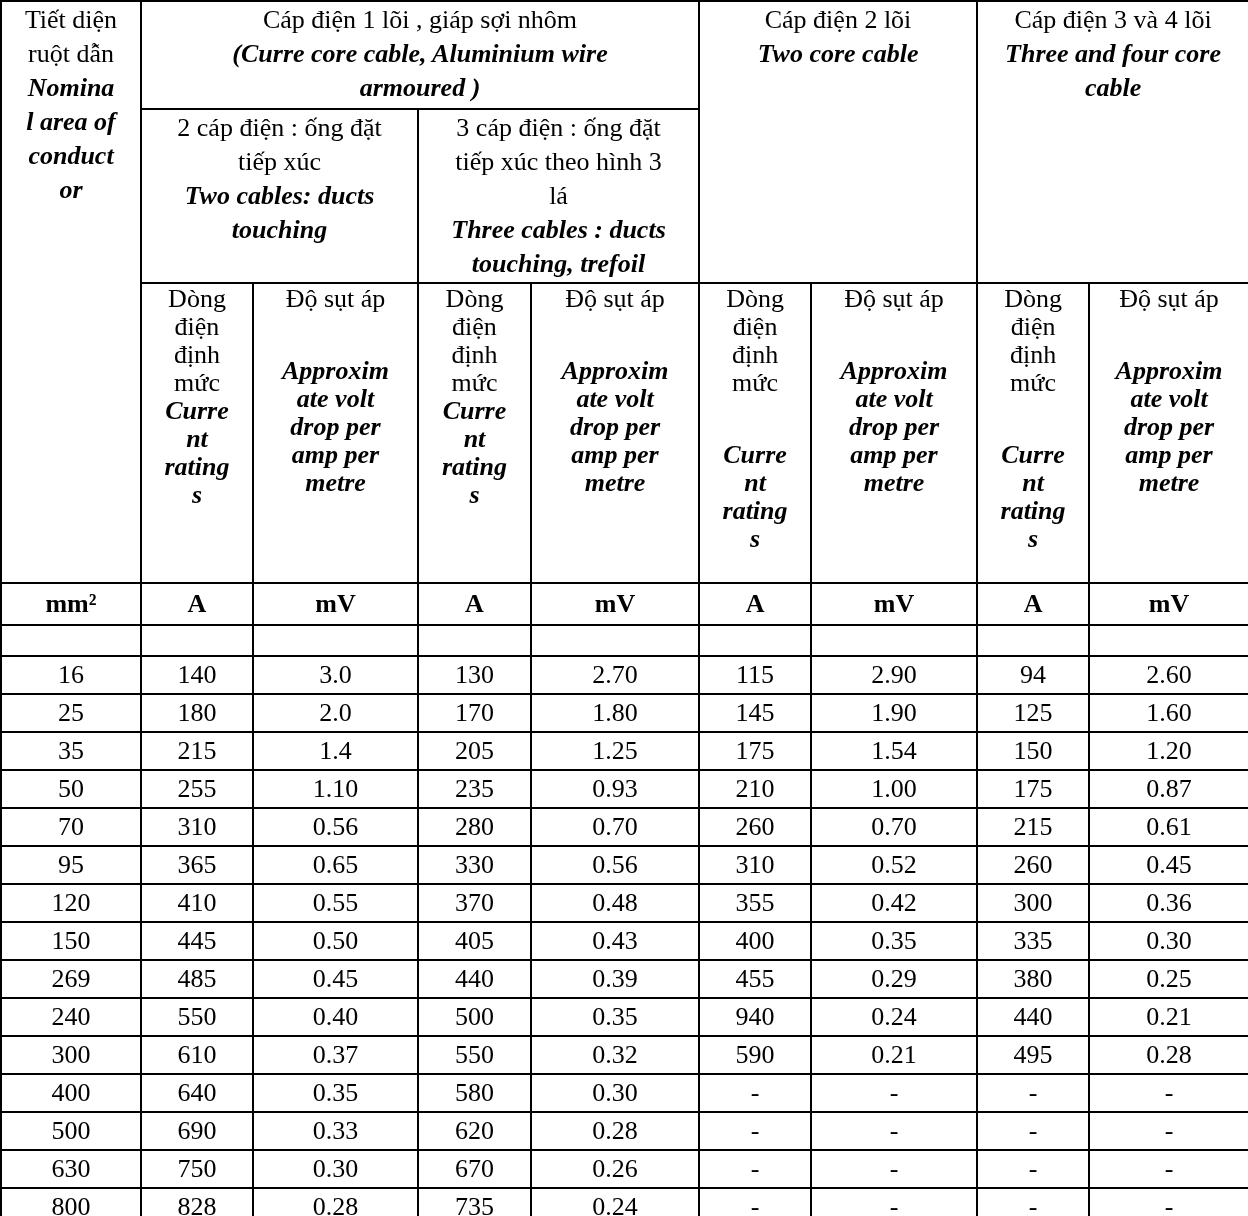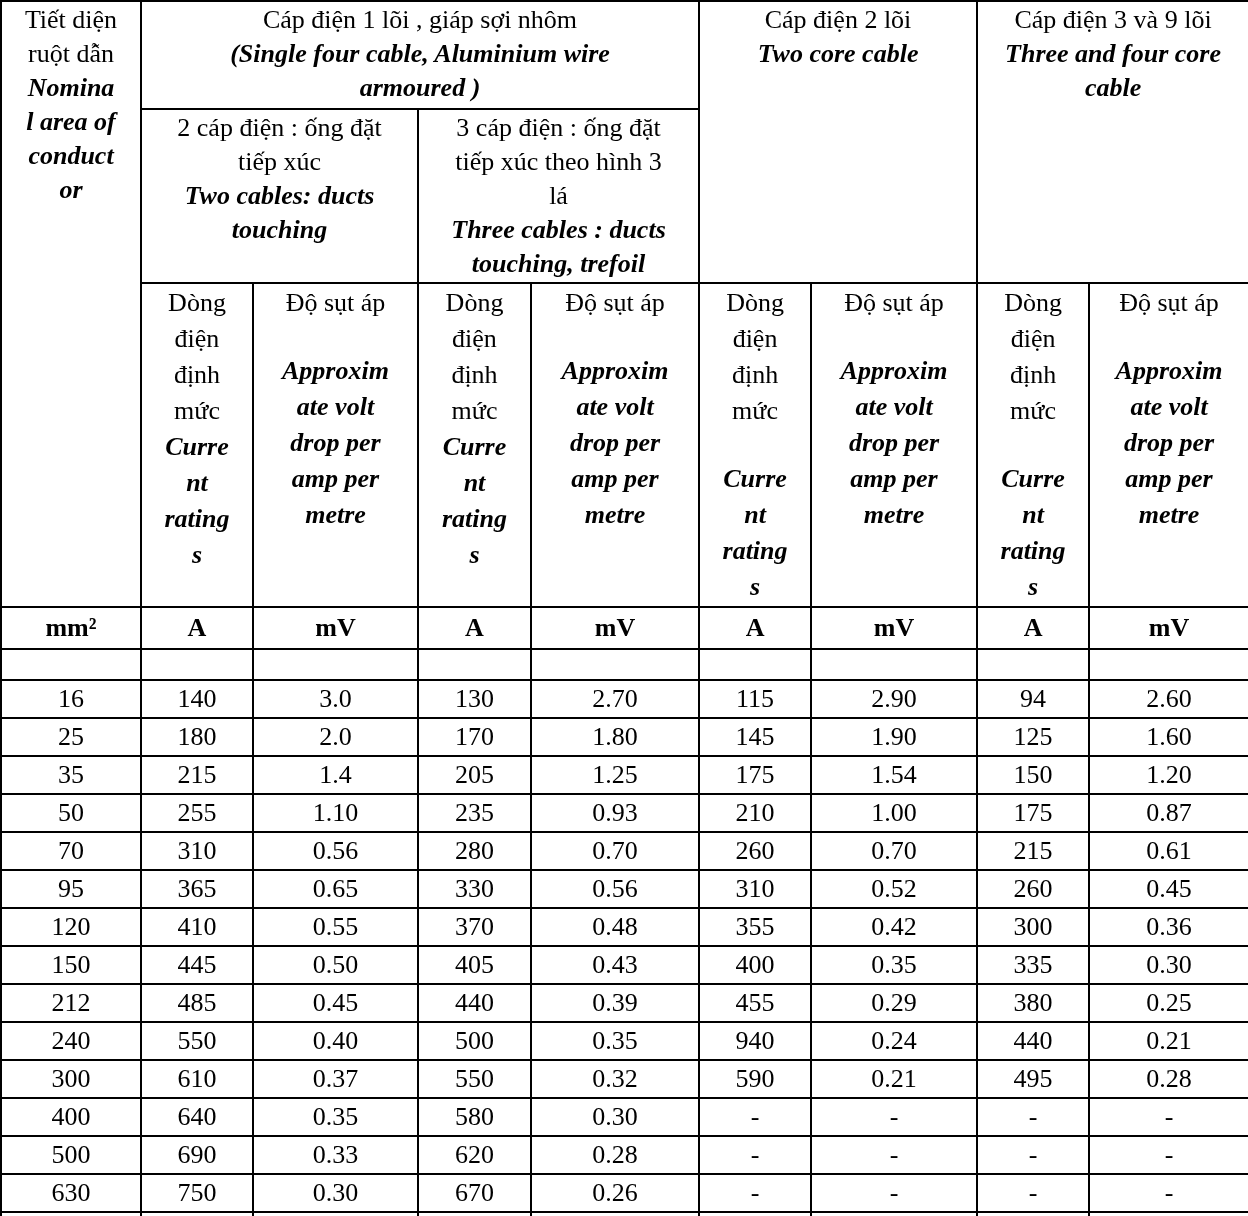--- a/index.html
+++ b/index.html
@@ -25,41 +25,41 @@
     padding: 1px 3px;
     font-size: 26px;
     line-height: 34px;
     overflow: hidden;
   }
   
   tr.band1 td { height: 104px; vertical-align: top; border-radius: 19px; }
   
   tr.band2 td { height: 166px; vertical-align: top; }
   
-  tr.band3 td { height: 296px; vertical-align: top; line-height: 36px; }
+  tr.band3 td { height: 296px; vertical-align: top; line-height: 28px; }
   
   tr.units-row td { height: 38px; font-weight: bold; }
   
   tr.spacer-row td { height: 27px; }
   
   tbody.data-body td { height: 32px; }
 
   .vn { white-space: pre-line; }
   .en { white-space: pre-line; font-weight: bold; font-style: italic; }
   .block { display: block; }
 
   
   td.col1-header {
     text-align: left;
     vertical-align: top;
     padding-left: 6px;
     line-height: 40px;
   }
   
-  td.measure .en.gap { margin-top: 32px; }
+  td.measure .en.gap { margin-top: 44px; }
   td.measure .en.small-gap { margin-top: 0px; }
 </style>
 </head>
 <body>
 
 <table class="cable-table">
   <colgroup>
     <col style="width:140px">
     <col style="width:112px">
     <col style="width:165px">
@@ -76,29 +76,29 @@
     <td class="col1-header" rowspan="3">
       <span class="vn block">Tiết diện
 ruột dẫn</span>
       <span class="en block">Nomina
 l area of
 conduct
 or</span>
     </td>
     <td colspan="4">
       <span class="vn block">Cáp điện 1 lõi , giáp sợi nhôm</span>
-      <span class="en block">(Single four cable, Aluminium wire
+      <span class="en block">(Curre core cable, Aluminium wire
 armoured )</span>
     </td>
     <td colspan="2" rowspan="2">
       <span class="vn block">Cáp điện 2 lõi</span>
       <span class="en block">Two core cable</span>
     </td>
     <td colspan="2" rowspan="2">
-      <span class="vn block">Cáp điện 3 và 9 lõi</span>
+      <span class="vn block">Cáp điện 3 và 4 lõi</span>
       <span class="en block">Three and four core
 cable</span>
     </td>
   </tr>
 
   <tr class="band2">
     <td colspan="2">
       <span class="vn block">2 cáp điện : ống đặt
 tiếp xúc</span>
       <span class="en block">Two cables: ducts
@@ -296,21 +296,21 @@
         <td>445</td>
         <td>0.50</td>
         <td>405</td>
         <td>0.43</td>
         <td>400</td>
         <td>0.35</td>
         <td>335</td>
         <td>0.30</td>
       </tr>
       <tr>
-        <td>212</td>
+        <td>269</td>
         <td>485</td>
         <td>0.45</td>
         <td>440</td>
         <td>0.39</td>
         <td>455</td>
         <td>0.29</td>
         <td>380</td>
         <td>0.25</td>
       </tr>
       <tr>

